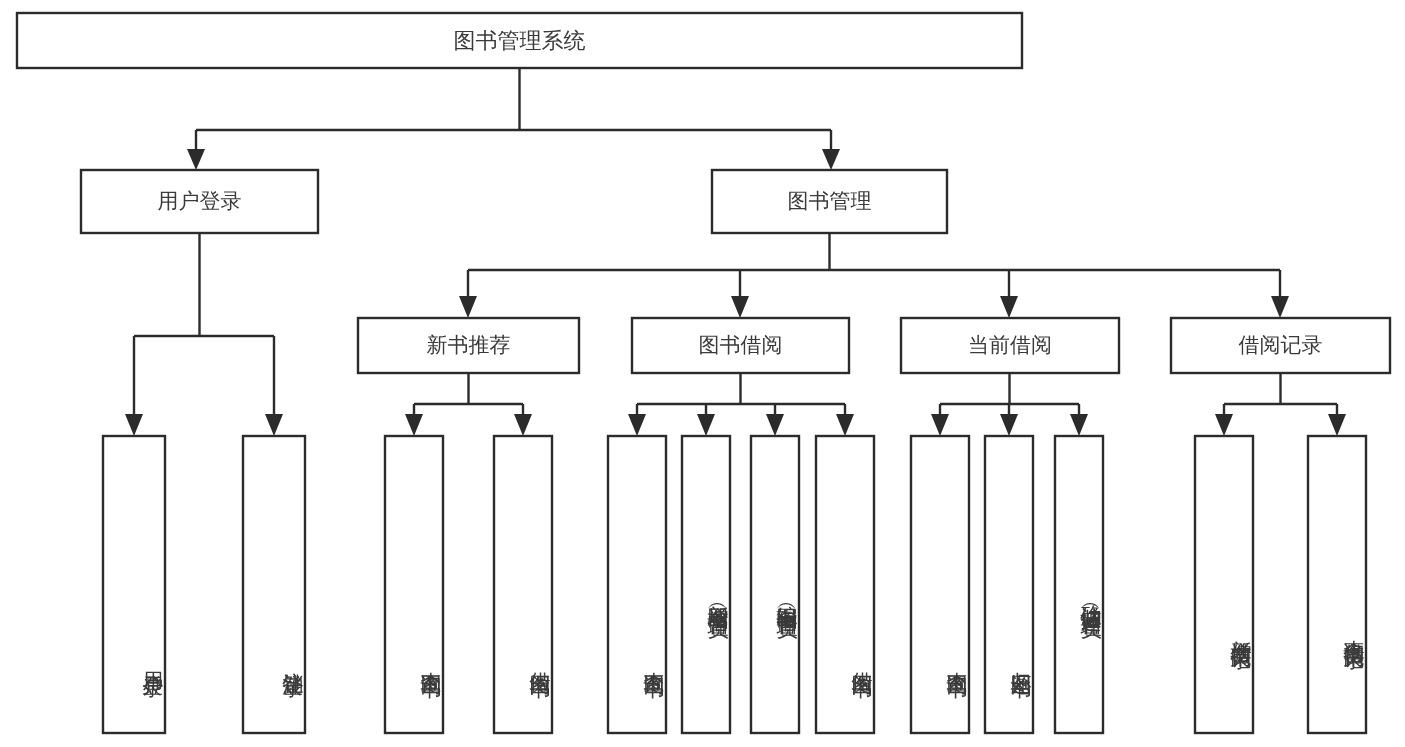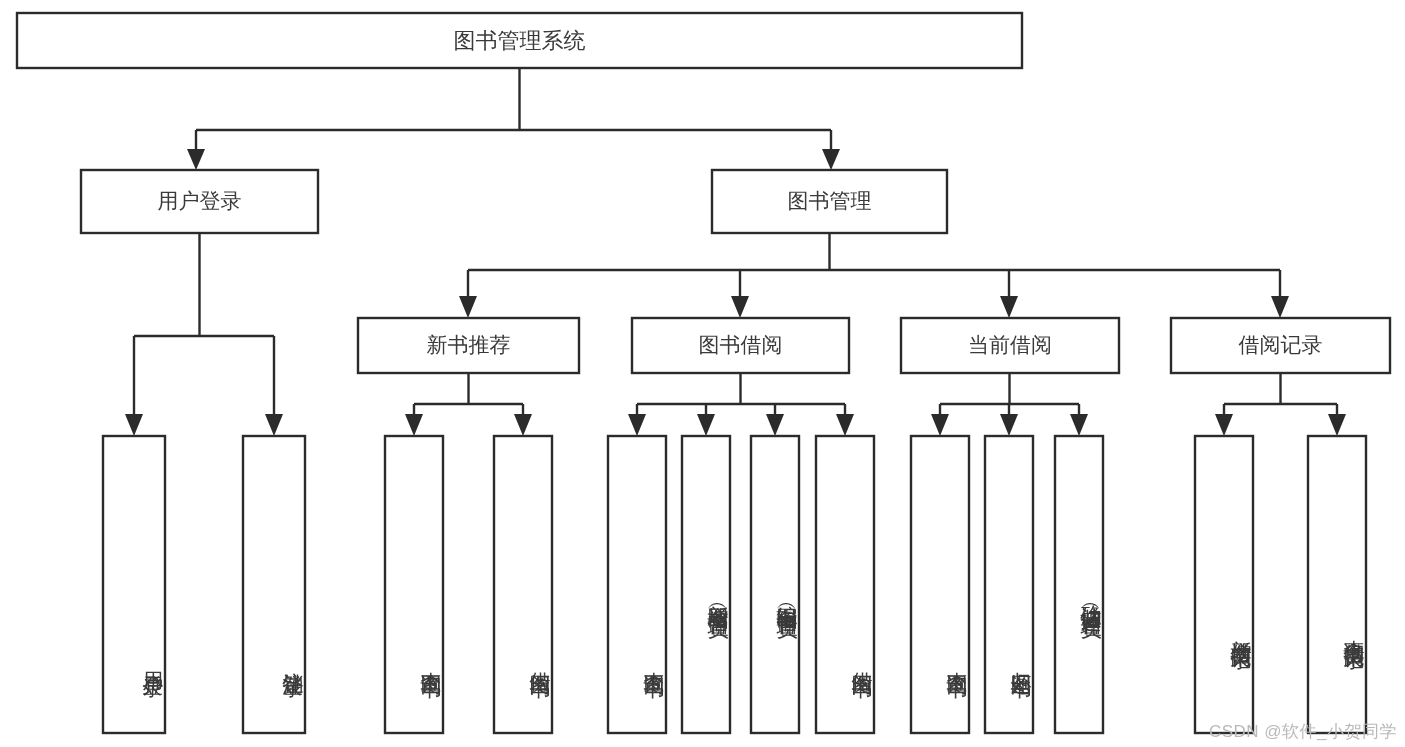--- a/index.html
+++ b/index.html
@@ -219,15 +219,14 @@
   <div class="vlabel" style="left:911px; top:436px; width:58px; height:297px; padding-top:74px;">查询图书</div>
 
   <div class="vlabel" style="left:985px; top:436px; width:48px; height:297px; padding-top:74px;">归还图书</div>
 
   <div class="vlabel" style="left:1055px; top:436px; width:48px; height:297px; padding-top:12px;">确认归还（管理员）</div>
 
   <div class="vlabel" style="left:1195px; top:436px; width:58px; height:297px; padding-top:44px;">新增借阅记录</div>
 
   <div class="vlabel" style="left:1308px; top:436px; width:58px; height:297px; padding-top:44px;">查询借阅记录</div>
 
-  <div class="watermark">CSDN @软件_小贺同学</div>
 
 </div>
 
 </body></html>

